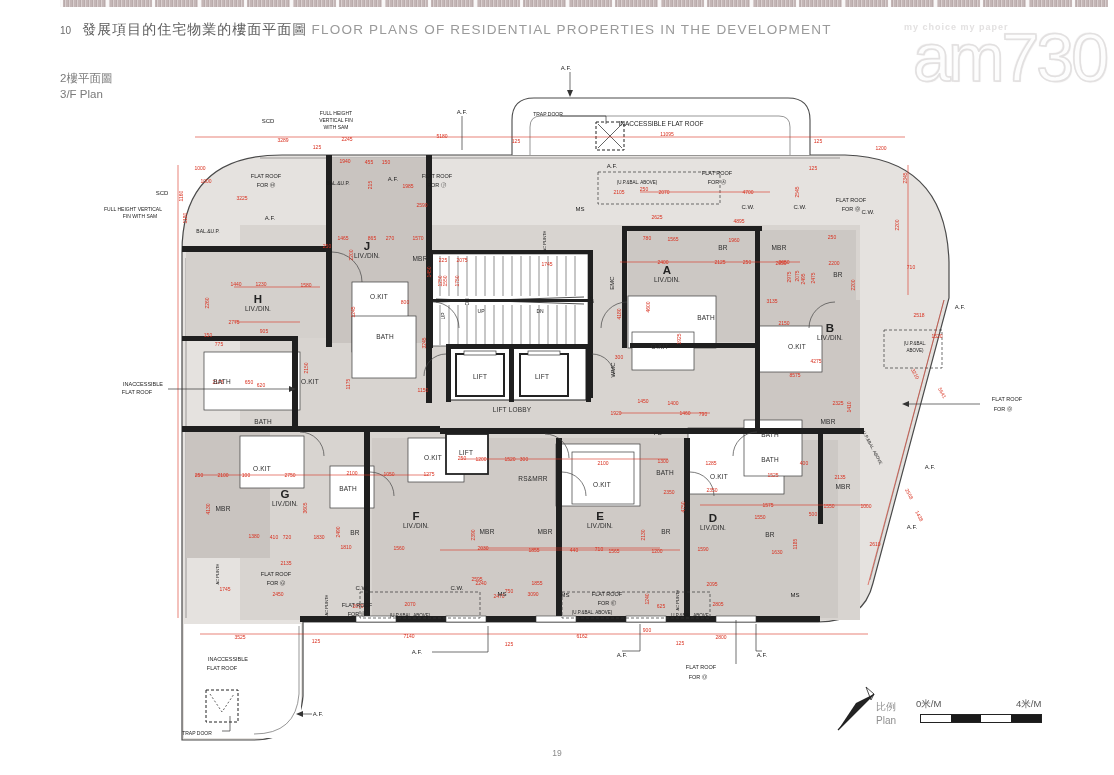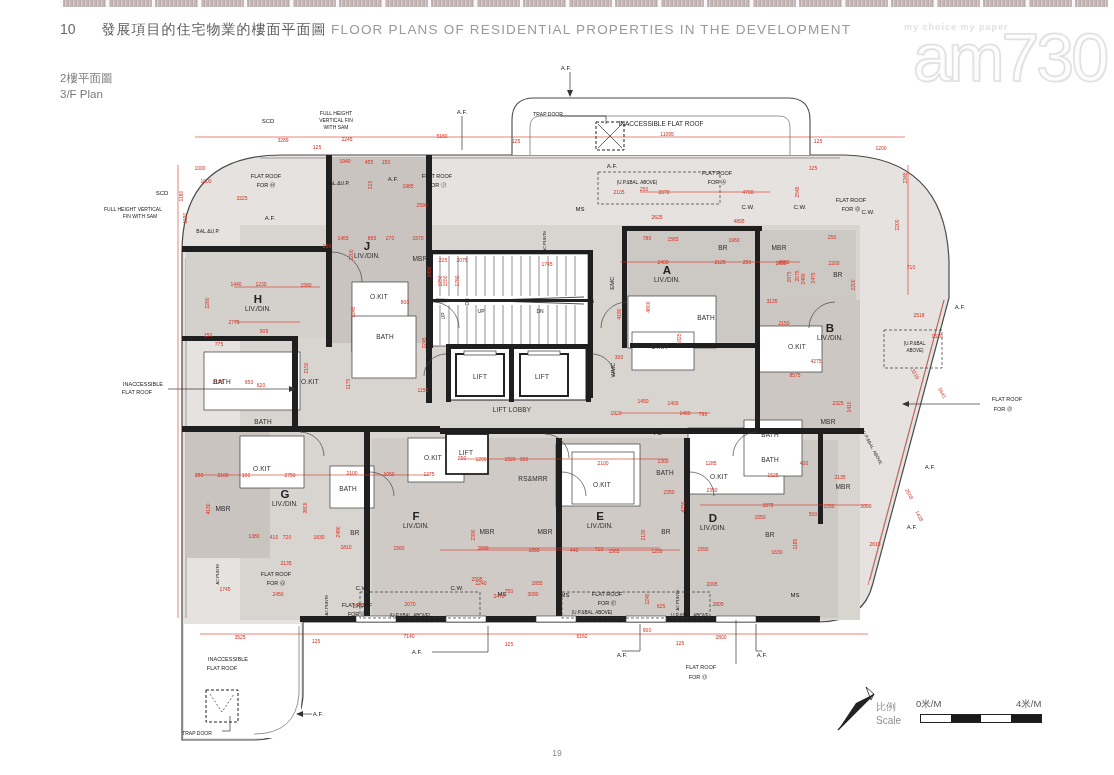--- a/index.html
+++ b/index.html
@@ -4,21 +4,21 @@
 <style>
   html,body{margin:0;padding:0;background:#fff;}
   body{width:1114px;height:775px;position:relative;overflow:hidden;
        font-family:"Liberation Sans",sans-serif;}
   
   #band{position:absolute;left:60px;top:0;width:1048px;height:7px;
     background:
       repeating-linear-gradient(90deg,rgba(255,255,255,.9) 0 3px,rgba(255,255,255,0) 3px 46px),
       repeating-linear-gradient(90deg,#b9abab 0 1px,#d9cfcf 1px 2px,#c4b6b6 2px 4px);}
   #hdr{position:absolute;left:60px;top:20px;white-space:nowrap;}
-  #hdr .no{font-size:14px;color:#6b6b6b;margin-right:26px;}
+  #hdr .no{font-size:10px;color:#6b6b6b;margin-right:11px;}
   #hdr .zh{font-size:14px;color:#5d5d5d;letter-spacing:1px;}
   #hdr .en{font-size:13.5px;color:#9a9a9a;letter-spacing:1.2px;}
   #plantitle{position:absolute;left:60px;top:70px;color:#7a7a7a;font-size:11.5px;line-height:16px;}
   #wm{position:absolute;right:8px;top:22px;text-align:left;pointer-events:none;}
   #wm .tag{font-size:9px;color:#e3e1e1;font-weight:bold;letter-spacing:1px;margin-left:14px;}
   #wm .logo{font-size:68px;line-height:50px;font-weight:400;letter-spacing:-3px;color:#fdfdfd;
     -webkit-text-stroke:1.5px #e2e0e0;text-shadow:1px 1px 1px #e8e6e6,-1px -1px 1px #eceaea;margin-left:23px;}
   #plan{position:absolute;left:0;top:0;width:1114px;height:775px;}
   #plan svg{position:absolute;left:0;top:0;}
   #plan-layer{position:absolute;left:0;top:0;width:1114px;height:775px;}
@@ -524,21 +524,21 @@
       <span class="unit" style="left: 713px; top: 522px; transform: translate(-50%, -50%);">
         <b>D</b>
         <i>LIV./DIN.</i>
       </span>
     </div>
 </div>
 
 <div id="scalebox">
   <div id="scale-label">
     <div>比例</div>
-    <div>Scale</div>
+    <div>Plan</div>
   </div>
   <span id="scale-start">0米/M</span>
   <span id="scale-end">4米/M</span>
   <div id="scalebar">
     <span class="sb-w"></span>
       <span class="sb-b"></span>
       <span class="sb-w"></span>
       <span class="sb-b"></span>
   </div>
 </div>

